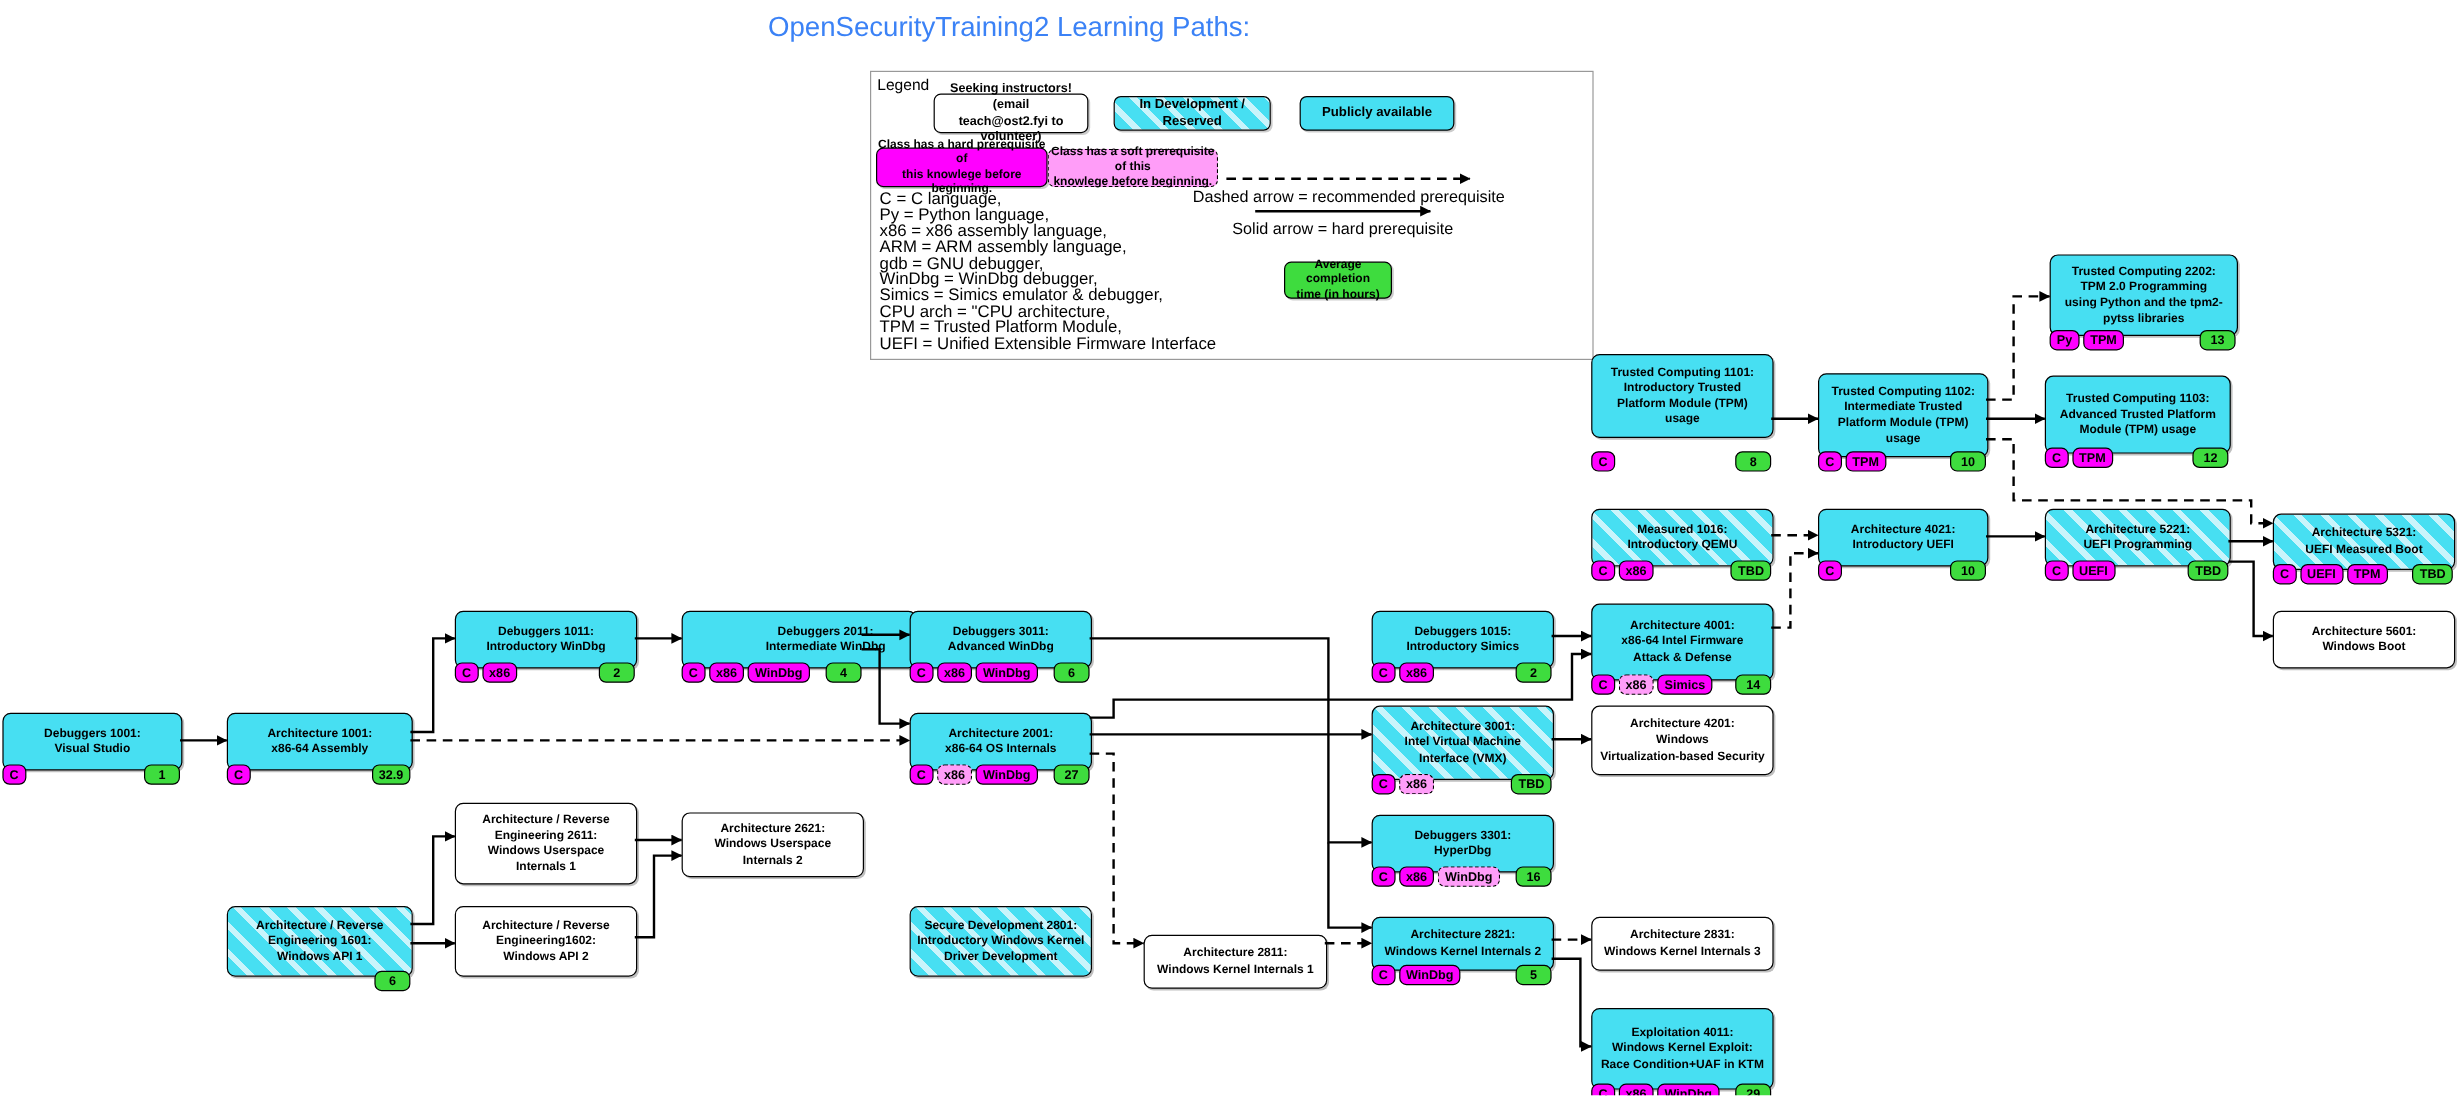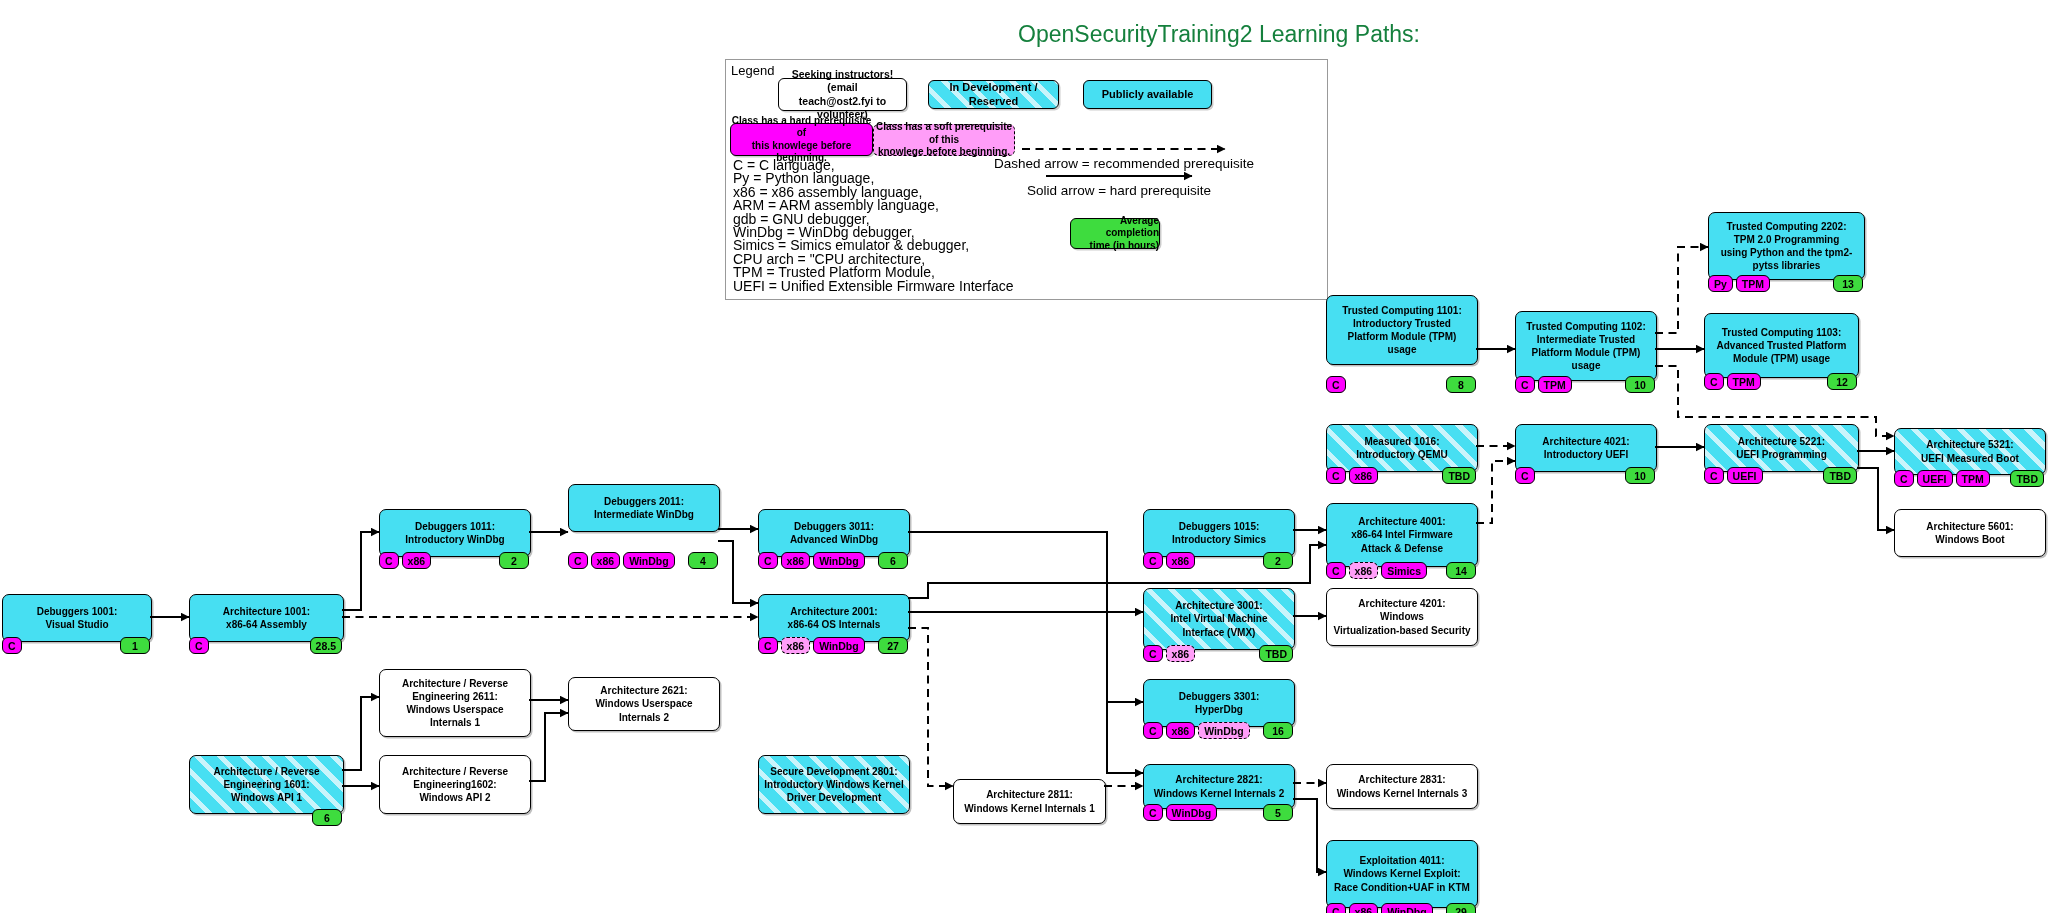--- a/index.html
+++ b/index.html
@@ -1,32 +1,32 @@
 <!DOCTYPE html>
 <html><head>
 <meta charset="utf-8">
 <style>
   html,body{margin:0;padding:0;background:#fff;font-family:"Liberation Sans",sans-serif;}
   #canvas{position:relative;width:2048px;height:913px;overflow:hidden;background:#fff;}
 
-  #page-title{position:absolute;left:640px;top:20px;width:780px;text-align:right;
-    font-size:23px;line-height:1.25;color:#15803d;}
+  #page-title{position:absolute;left:640px;top:8px;width:780px;text-align:left;
+    font-size:23px;line-height:1.25;color:#3b82f6;}
 
   
   .legend-frame{position:absolute;border:1px solid #999;background:#fff;}
   .legend-heading{position:absolute;font-size:13px;color:#000;}
   .lgbox{position:absolute;border:1.6px solid #000;border-radius:6px;display:flex;align-items:center;
     justify-content:center;text-align:center;font-weight:bold;font-size:10px;line-height:1.25;
     white-space:pre-line;box-shadow:1.5px 1.5px 0 rgba(0,0,0,.2);}
   .lg-white{background:#fff;font-size:10.5px;}
   .lg-cyan{background:#47dff2;font-size:11px;}
   .lg-hatch{background:repeating-linear-gradient(45deg,#47dff2 0 11px,#c9f4fb 11px 16px);font-size:11px;}
   .lg-hard{background:#ff00ff;}
   .lg-soft{background:#ff9df8;border-style:dashed;border-width:1.6px;box-shadow:none;}
-  .lg-green{background:#3edc3e;font-size:10px;text-align:right;}
+  .lg-green{background:#3edc3e;font-size:10px;}
   .arrow-label{position:absolute;font-size:13.5px;color:#000;text-align:center;width:320px;}
   .abbrev{position:absolute;font-size:14px;font-weight:normal;line-height:13.4px;white-space:pre;}
 
   
   .node{position:absolute;border:1.7px solid #000;border-radius:7px;display:flex;align-items:center;
     justify-content:center;text-align:center;font-weight:bold;font-size:10px;line-height:1.32;
     color:#000;box-shadow:1.5px 1.5px 0 rgba(0,0,0,.25);z-index:1;}
   .node.available{background:#47dff2;}
   .node.dev{background:repeating-linear-gradient(45deg,#47dff2 0 11px,#c9f4fb 11px 16px);}
   .node.seeking{background:#fff;}
@@ -197,21 +197,21 @@
       </div>
       <div class="node available" style="left: 379px; top: 509px; width: 150px; height: 46px;">
         <div class="ntitle">Debuggers 1011:
 Introductory WinDbg</div>
       </div>
       <div class="badges" style="left: 379px; top: 552px; width: 150px;">
         <span class="badge">C</span>
         <span class="badge">x86</span>
         <span class="badge hours">2</span>
       </div>
-      <div class="node available" style="left: 568px; top: 484px; width: 150px; height: 46px;">
+      <div class="node available" style="left: 568px; top: 509px; width: 150px; height: 46px; padding-left: 44px;">
         <div class="ntitle">Debuggers 2011:
 Intermediate WinDbg</div>
       </div>
       <div class="badges" style="left: 568px; top: 552px; width: 150px;">
         <span class="badge">C</span>
         <span class="badge">x86</span>
         <span class="badge">WinDbg</span>
         <span class="badge hours">4</span>
       </div>
       <div class="node available" style="left: 758px; top: 509px; width: 150px; height: 46px;">
@@ -251,21 +251,21 @@
       <div class="badges" style="left: 2px; top: 637px; width: 148px;">
         <span class="badge">C</span>
         <span class="badge hours">1</span>
       </div>
       <div class="node available" style="left: 189px; top: 594px; width: 153px; height: 46px;">
         <div class="ntitle">Architecture 1001:
 x86-64 Assembly</div>
       </div>
       <div class="badges" style="left: 189px; top: 637px; width: 153px;">
         <span class="badge">C</span>
-        <span class="badge hours">28.5</span>
+        <span class="badge hours">32.9</span>
       </div>
       <div class="node available" style="left: 758px; top: 594px; width: 150px; height: 46px;">
         <div class="ntitle">Architecture 2001:
 x86-64 OS Internals</div>
       </div>
       <div class="badges" style="left: 758px; top: 637px; width: 150px;">
         <span class="badge">C</span>
         <span class="badge soft">x86</span>
         <span class="badge">WinDbg</span>
         <span class="badge hours">27</span>

